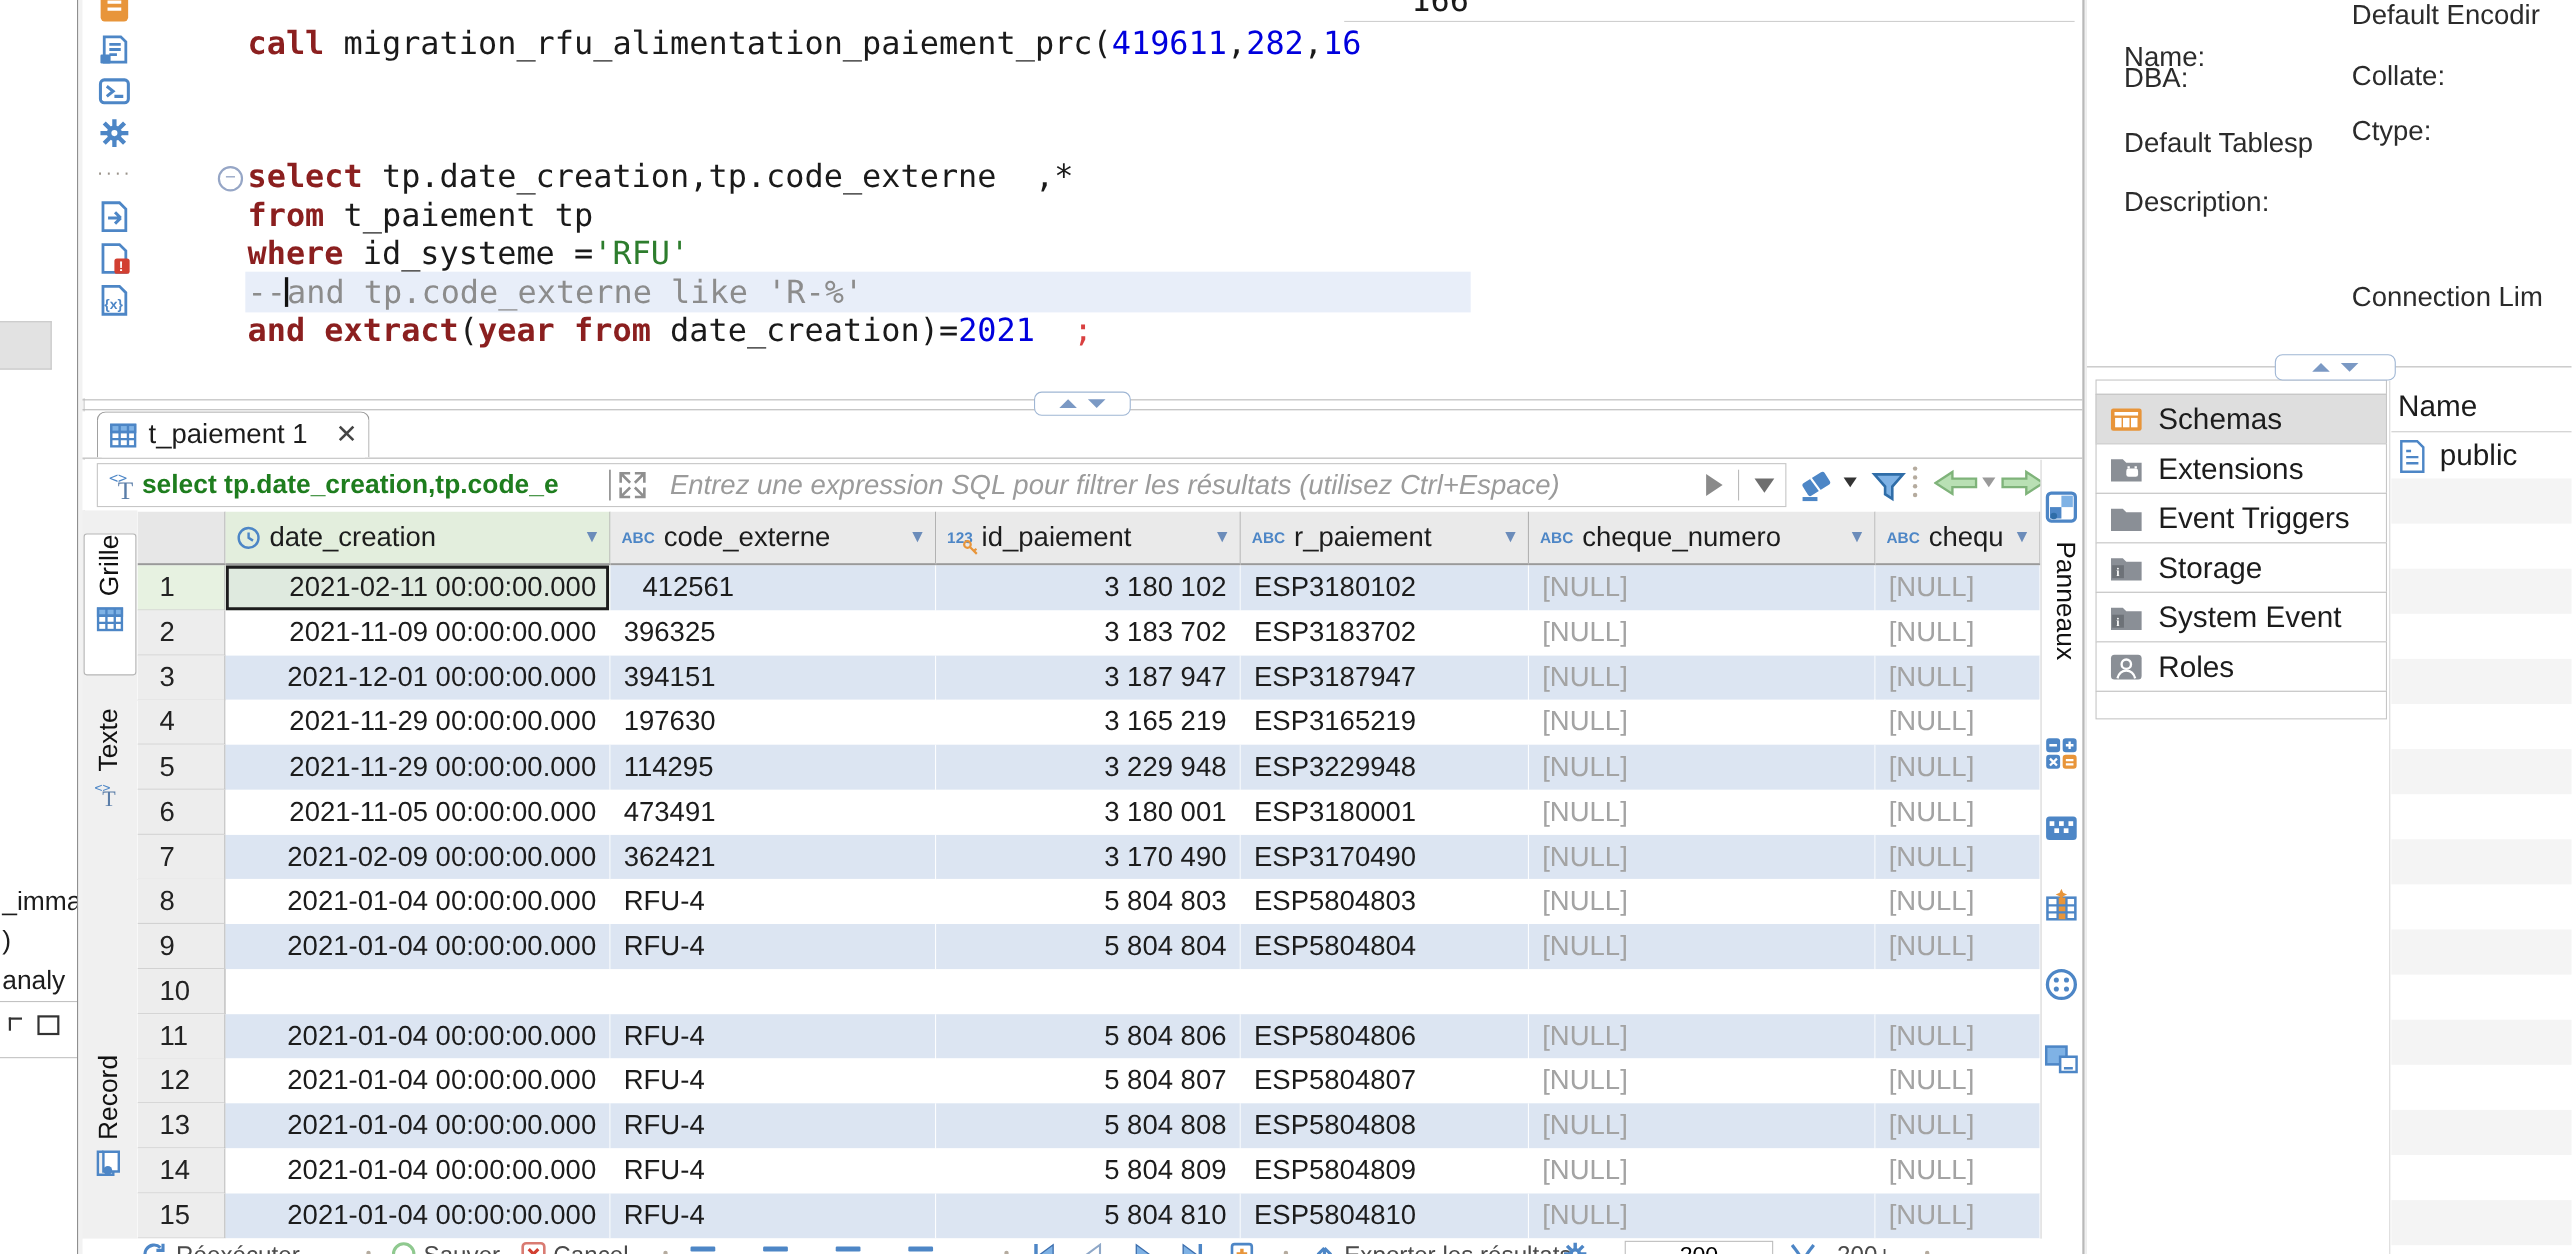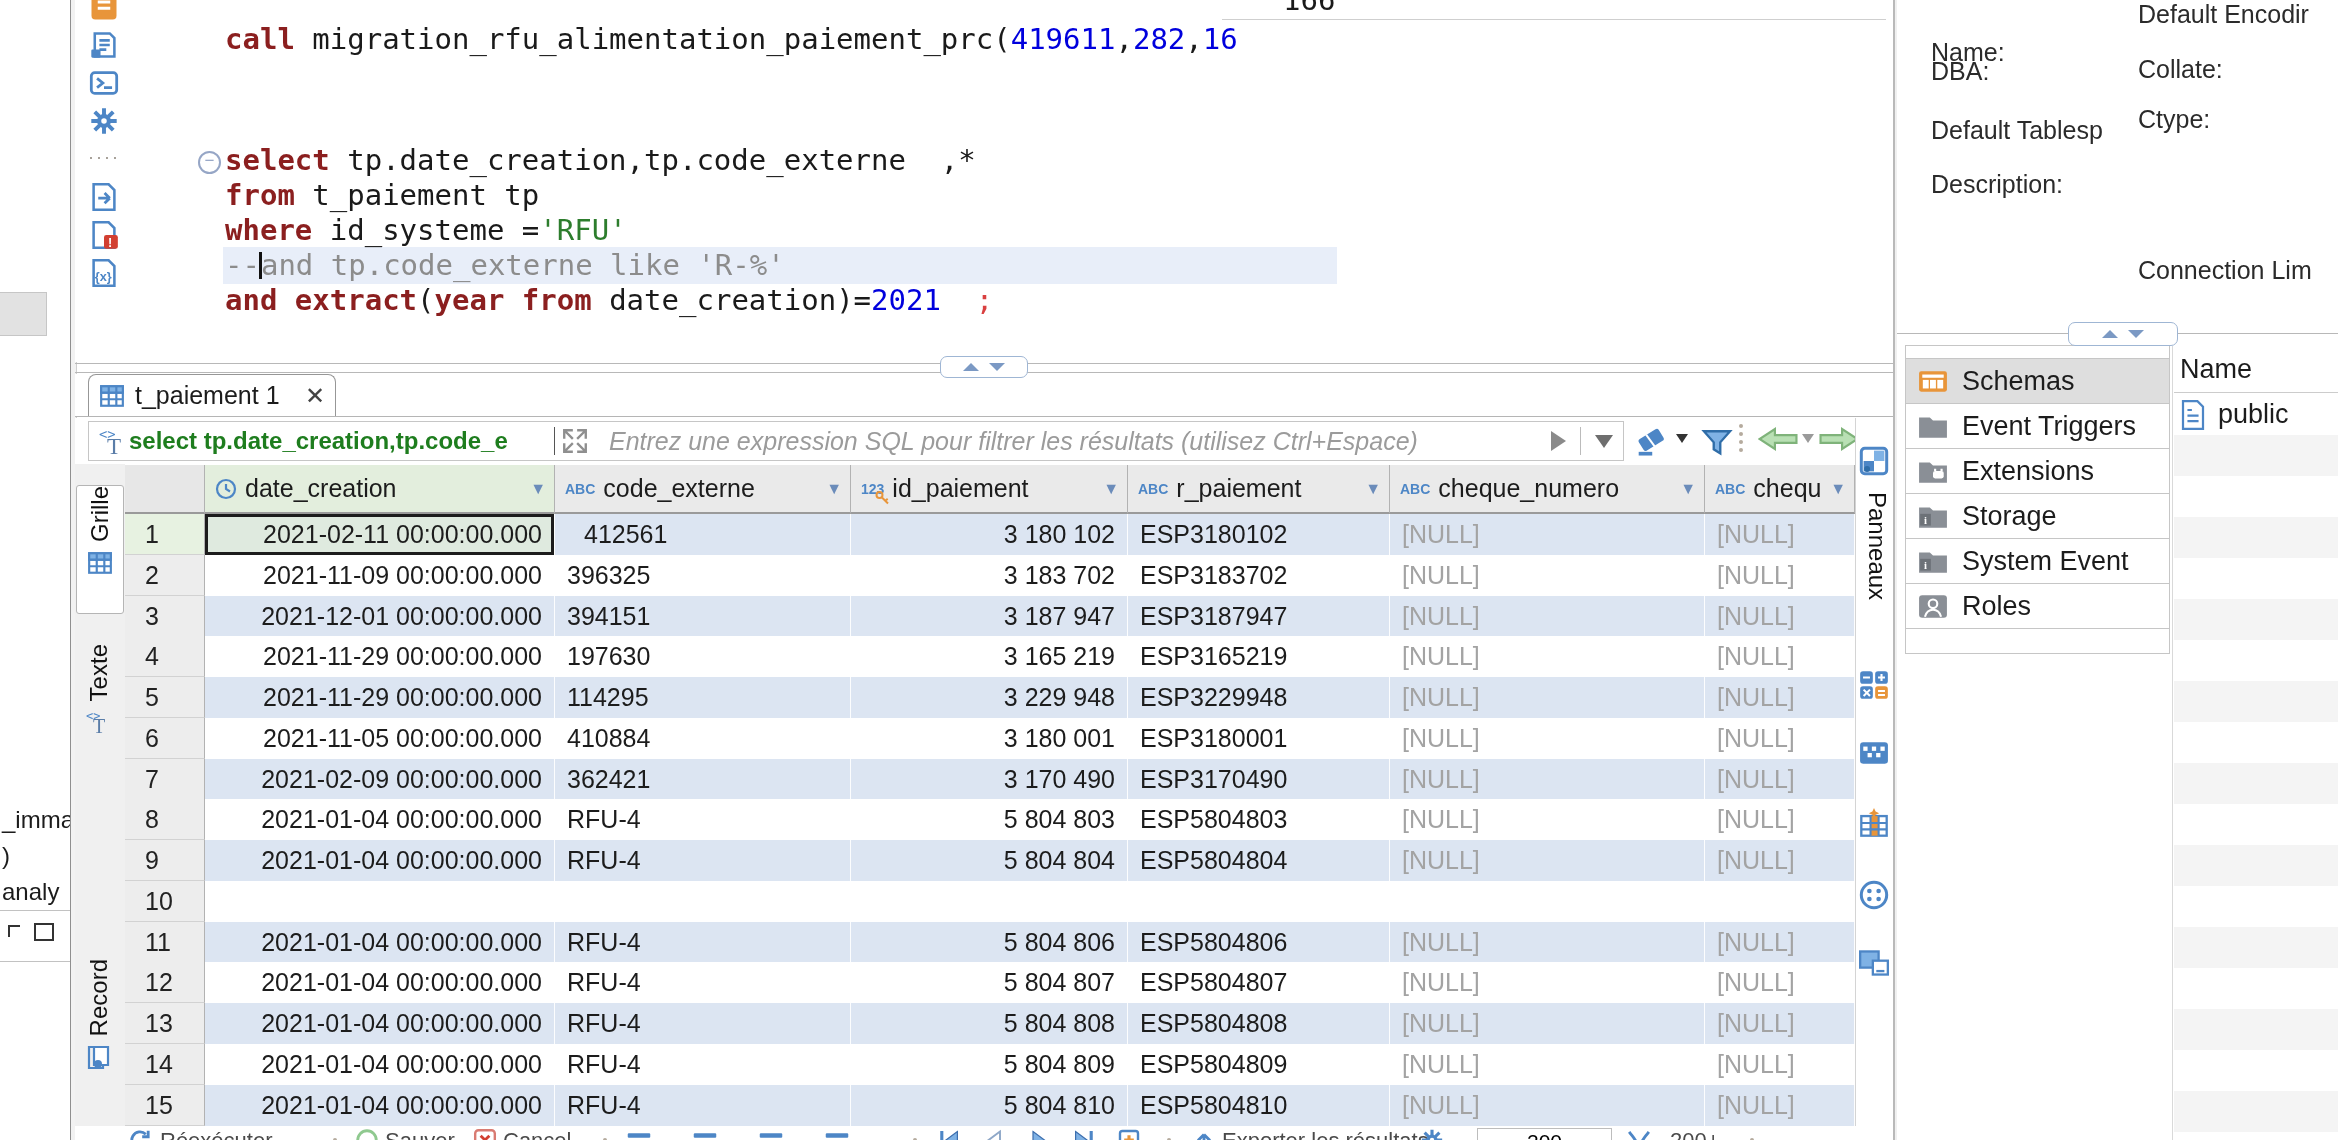--- a/index.html
+++ b/index.html
@@ -407,21 +407,21 @@
         <div class="dcell" style="width: 350px; text-align: right;">2021-11-29 00:00:00.000</div>
         <div class="dcell" style="width: 296px; text-align: left;">114295</div>
         <div class="dcell" style="width: 277px; text-align: right;">3 229 948</div>
         <div class="dcell" style="width: 262px; text-align: left;">ESP3229948</div>
         <div class="dcell nullv" style="width: 315px; text-align: left;">[NULL]</div>
         <div class="dcell nullv" style="width: 150px; text-align: left;">[NULL]</div>
       </div>
       <div class="grow row-even" style="top: 252.75px;">
         <div class="rn">6</div>
         <div class="dcell" style="width: 350px; text-align: right;">2021-11-05 00:00:00.000</div>
-        <div class="dcell" style="width: 296px; text-align: left;">410884</div>
+        <div class="dcell" style="width: 296px; text-align: left;">473491</div>
         <div class="dcell" style="width: 277px; text-align: right;">3 180 001</div>
         <div class="dcell" style="width: 262px; text-align: left;">ESP3180001</div>
         <div class="dcell nullv" style="width: 315px; text-align: left;">[NULL]</div>
         <div class="dcell nullv" style="width: 150px; text-align: left;">[NULL]</div>
       </div>
       <div class="grow row-odd" style="top: 293.5px;">
         <div class="rn">7</div>
         <div class="dcell" style="width: 350px; text-align: right;">2021-02-09 00:00:00.000</div>
         <div class="dcell" style="width: 296px; text-align: left;">362421</div>
         <div class="dcell" style="width: 277px; text-align: right;">3 170 490</div>
@@ -649,33 +649,33 @@
             <rect x="11.2" y="10" width="5.5" height="8" fill="#fff"></rect>
             <rect x="18" y="10" width="5.5" height="8" fill="#fff"></rect>
           </svg>
         </span>
         <span>Schemas</span>
       </div>
       <div class="tree-item">
         <span>
           <svg viewBox="0 0 28 23" style="width: 30px; height: 25px; display: block;">
             <path d="M1 3h10l3 3h13v16H1z" fill="#8a8f96"></path>
-          </svg>
-        </span>
-        <span>Event Triggers</span>
+            <rect x="14" y="11" width="10" height="7" rx="2" fill="#fff"></rect>
+            <path d="M16 11v-2M22 11v-2" stroke="#fff" stroke-width="2"></path>
+          </svg>
+        </span>
+        <span>Extensions</span>
       </div>
       <div class="tree-item">
         <span>
           <svg viewBox="0 0 28 23" style="width: 30px; height: 25px; display: block;">
             <path d="M1 3h10l3 3h13v16H1z" fill="#8a8f96"></path>
-            <rect x="14" y="11" width="10" height="7" rx="2" fill="#fff"></rect>
-            <path d="M16 11v-2M22 11v-2" stroke="#fff" stroke-width="2"></path>
-          </svg>
-        </span>
-        <span>Extensions</span>
+          </svg>
+        </span>
+        <span>Event Triggers</span>
       </div>
       <div class="tree-item">
         <span>
           <svg viewBox="0 0 28 23" style="width: 30px; height: 25px; display: block;">
             <path d="M1 3h10l3 3h13v16h-26z" fill="#8a8f96"></path>
             <rect x="2" y="9" width="10" height="11" fill="#6d7278"></rect>
             <text x="5.5" y="18.5" font-size="10" fill="#fff" font-weight="bold" font-family="Liberation Serif,serif">i</text>
           </svg>
         </span>
         <span>Storage</span>

